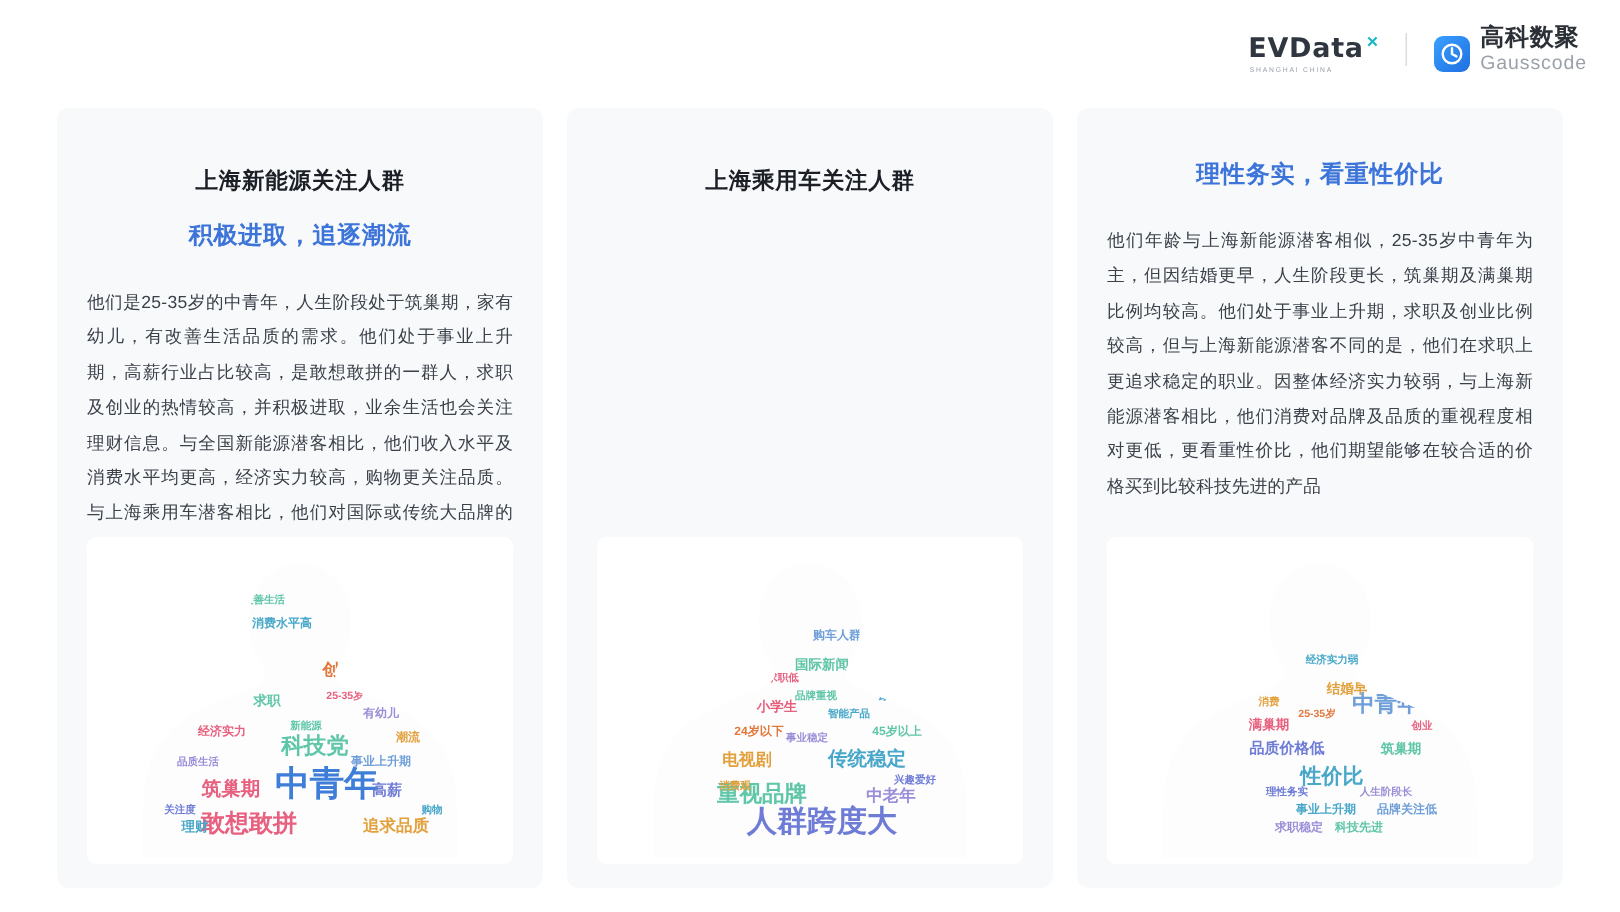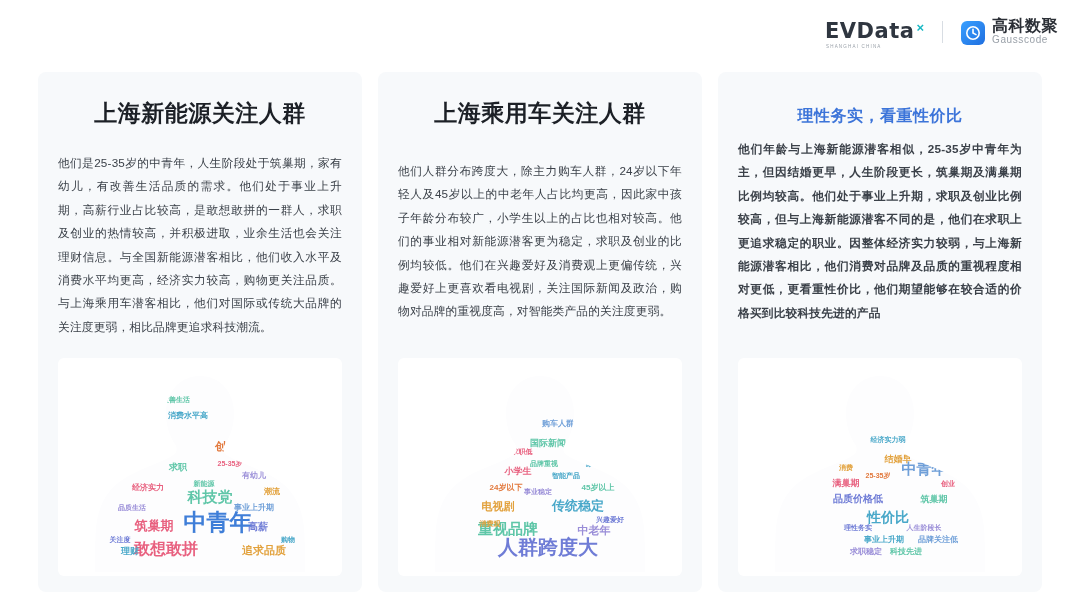--- a/index.html
+++ b/index.html
@@ -16,21 +16,21 @@
     overflow: hidden;
   }
   
   .header {
     position: absolute;
     top: 18px; right: 22px;
     display: flex; align-items: center; gap: 18px;
   }
   .logo-evdata { display: flex; align-items: flex-end; gap: 2px; }
   .logo-evdata .word {
-    font-size: 21px; font-weight: bold; letter-spacing: .5px;
+    font-size: 18px; font-weight: bold; letter-spacing: .5px;
     color: #2b2f36; line-height: 1;
     font-family: "DejaVu Sans", sans-serif;
   }
   .logo-evdata .word .ev { color: #2f3640; }
   .logo-evdata .word .data { color: #2f3640; }
   .logo-evdata .sup {
     font-size: 13px; font-weight: bold; color: #18b8c4;
     transform: translateY(-7px);
   }
   .logo-evdata .sub {
@@ -48,41 +48,41 @@
     background: linear-gradient(135deg,#3aa0ff 0%, #1f6fe0 100%);
     display: flex; align-items: center; justify-content: center;
   }
   .gauss-mark svg { display:block; }
   .gauss-text { line-height: 1.05; }
   .gauss-cn {
     font-size: 16px; font-weight: bold; color: #2b2f36;
     letter-spacing: .5px;
   }
   .gauss-en {
-    font-size: 10px; color: #9aa1a9; letter-spacing: .6px;
+    font-size: 13px; color: #9aa1a9; letter-spacing: .6px;
   }
 
   
   .cards {
     position: absolute;
     top: 72px; left: 38px;
     width: 1004px;
     display: flex; gap: 16px;
   }
   .card {
     width: 324px;
     background: #f7f9fb;
     border-radius: 8px;
     padding: 22px 20px 18px 20px;
     height: 520px;
     position: relative;
   }
   .card h2 {
-    margin: 4px;
-    font-size: 23px;
+    margin: 17px;
+    font-size: 15px;
     font-weight: bold;
     color: #1c2026;
     text-align: center;
     letter-spacing: .5px;
   }
   .card h3 {
     margin: 12px 0 0 0;
     font-size: 16px;
     font-weight: bold;
     color: #3c74d9;
@@ -91,21 +91,21 @@
   }
   .card p {
     margin: 22px 0 0 0;
     font-size: 11.7px;
     line-height: 2.0;
     color: #3b4149;
     text-align: justify;
     letter-spacing: .2px;
   }
   .card.c2 p { margin-top: 30px; }
-  .card.c3 p { margin-top: 10px; font-weight: bold; }
+  .card.c3 p { margin-top: 22px; }
 
   
   .cloud {
     position: absolute;
     left: 20px; right: 20px;
     bottom: 16px;
     height: 218px;
     background: #ffffff;
     border-radius: 6px;
     overflow: hidden;
@@ -143,20 +143,21 @@
         <div class="gauss-cn">高科数聚</div>
         <div class="gauss-en">Gausscode</div>
       </div>
     </div>
   </div>
 
   <div class="cards">
 
     <div class="card c1">
       <h2>上海新能源关注人群</h2>
+      <h3>积极进取，追逐潮流</h3>
       <p>他们是25-35岁的中青年，人生阶段处于筑巢期，家有幼儿，有改善生活品质的需求。他们处于事业上升期，高薪行业占比较高，是敢想敢拼的一群人，求职及创业的热情较高，并积极进取，业余生活也会关注理财信息。与全国新能源潜客相比，他们收入水平及消费水平均更高，经济实力较高，购物更关注品质。与上海乘用车潜客相比，他们对国际或传统大品牌的关注度更弱，相比品牌更追求科技潮流。</p>
       <div class="cloud">
         <svg viewBox="0 0 284 218" preserveAspectRatio="xMidYMid meet">
           <defs>
             <clipPath id="bust1">
               <path d="M142 18 c21 0 34 17 34 37 c0 13 -4 24 -9 31 c-3 5 -2 9 3 12 c14 8 36 14 50 24 c16 11 24 27 26 48 c1 13 1 30 1 44 H37 c0 -14 0 -31 1 -44 c2 -21 10 -37 26 -48 c14 -10 36 -16 50 -24 c5 -3 6 -7 3 -12 c-5 -7 -9 -18 -9 -31 c0 -20 13 -37 34 -37 z"></path>
             </clipPath>
           </defs>
           <g clip-path="url(#bust1)">
             <rect x="0" y="0" width="284" height="218" fill="#fdfdfe"></rect>
@@ -182,21 +183,20 @@
                 <text x="146" y="128" text-anchor="middle" fill="#5fc6a8" font-size="7" class="wc-word">新能源</text>
                 <text x="172" y="108" text-anchor="middle" fill="#e8607f" font-size="7" class="wc-word">25-35岁</text>
               </g>
           </g>
         </svg>
       </div>
     </div>
 
     <div class="card c2">
       <h2>上海乘用车关注人群</h2>
-      <p>他们人群分布跨度大，除主力购车人群，24岁以下年轻人及45岁以上的中老年人占比均更高，因此家中孩子年龄分布较广，小学生以上的占比也相对较高。他们的事业相对新能源潜客更为稳定，求职及创业的比例均较低。他们在兴趣爱好及消费观上更偏传统，兴趣爱好上更喜欢看电视剧，关注国际新闻及政治，购物对品牌的重视度高，对智能类产品的关注度更弱。</p>
       <div class="cloud">
         <svg viewBox="0 0 284 218" preserveAspectRatio="xMidYMid meet">
           <defs>
             <clipPath id="bust2">
               <path d="M142 18 c21 0 34 17 34 37 c0 13 -4 24 -9 31 c-3 5 -2 9 3 12 c14 8 36 14 50 24 c16 11 24 27 26 48 c1 13 1 30 1 44 H37 c0 -14 0 -31 1 -44 c2 -21 10 -37 26 -48 c14 -10 36 -16 50 -24 c5 -3 6 -7 3 -12 c-5 -7 -9 -18 -9 -31 c0 -20 13 -37 34 -37 z"></path>
             </clipPath>
           </defs>
           <g clip-path="url(#bust2)">
             <rect x="0" y="0" width="284" height="218" fill="#fdfdfe"></rect>
             <g id="wc2">

